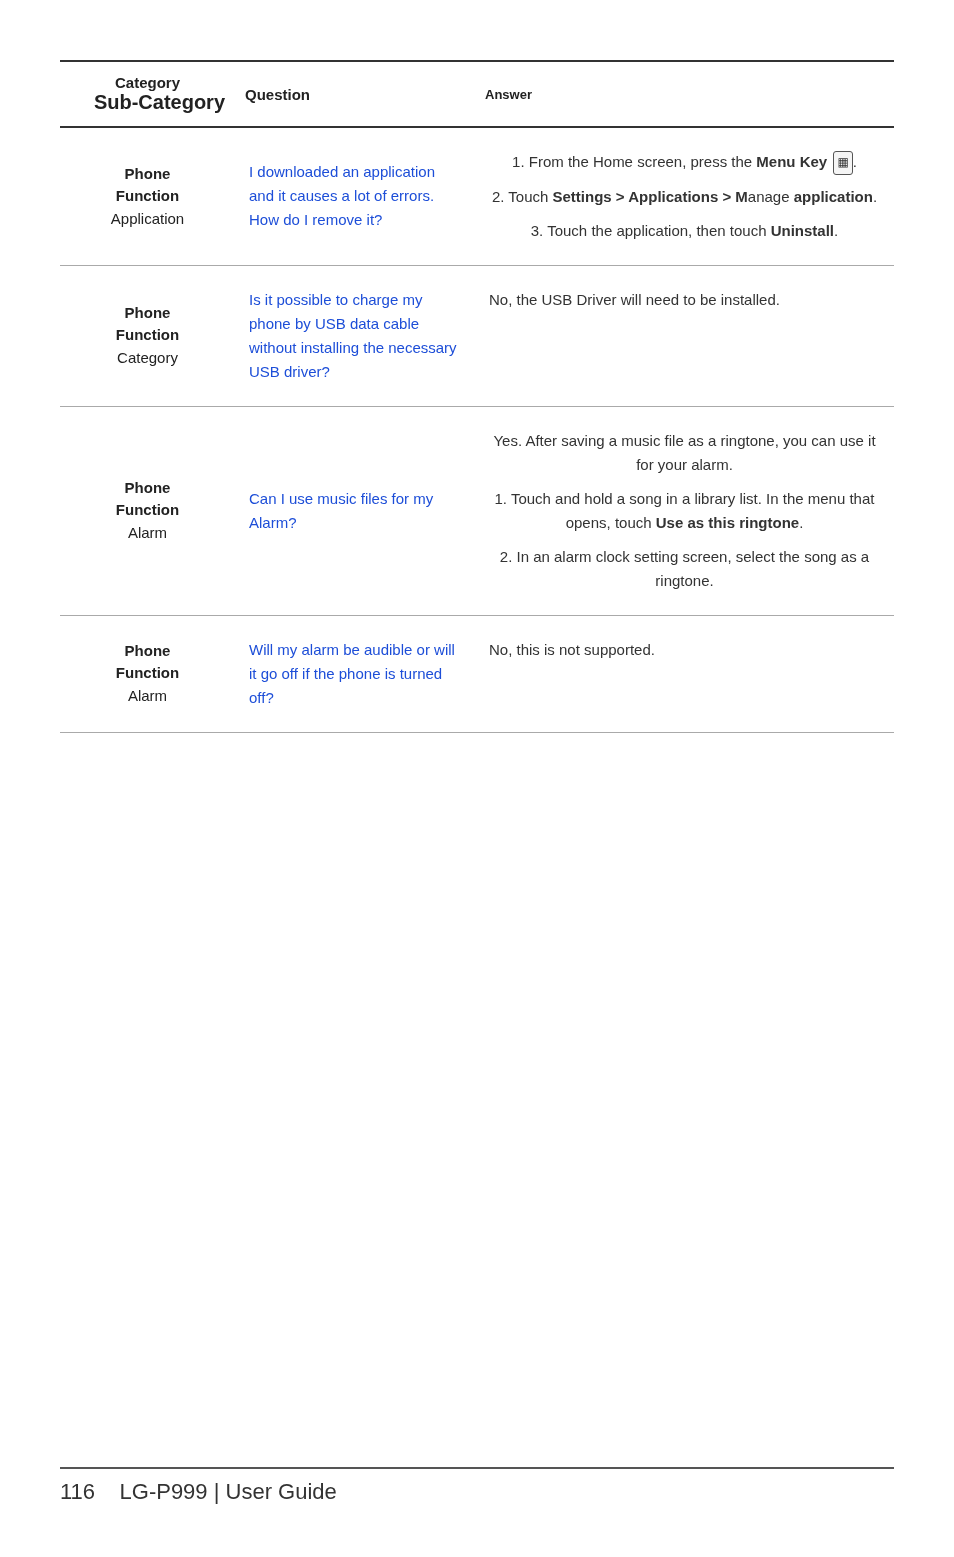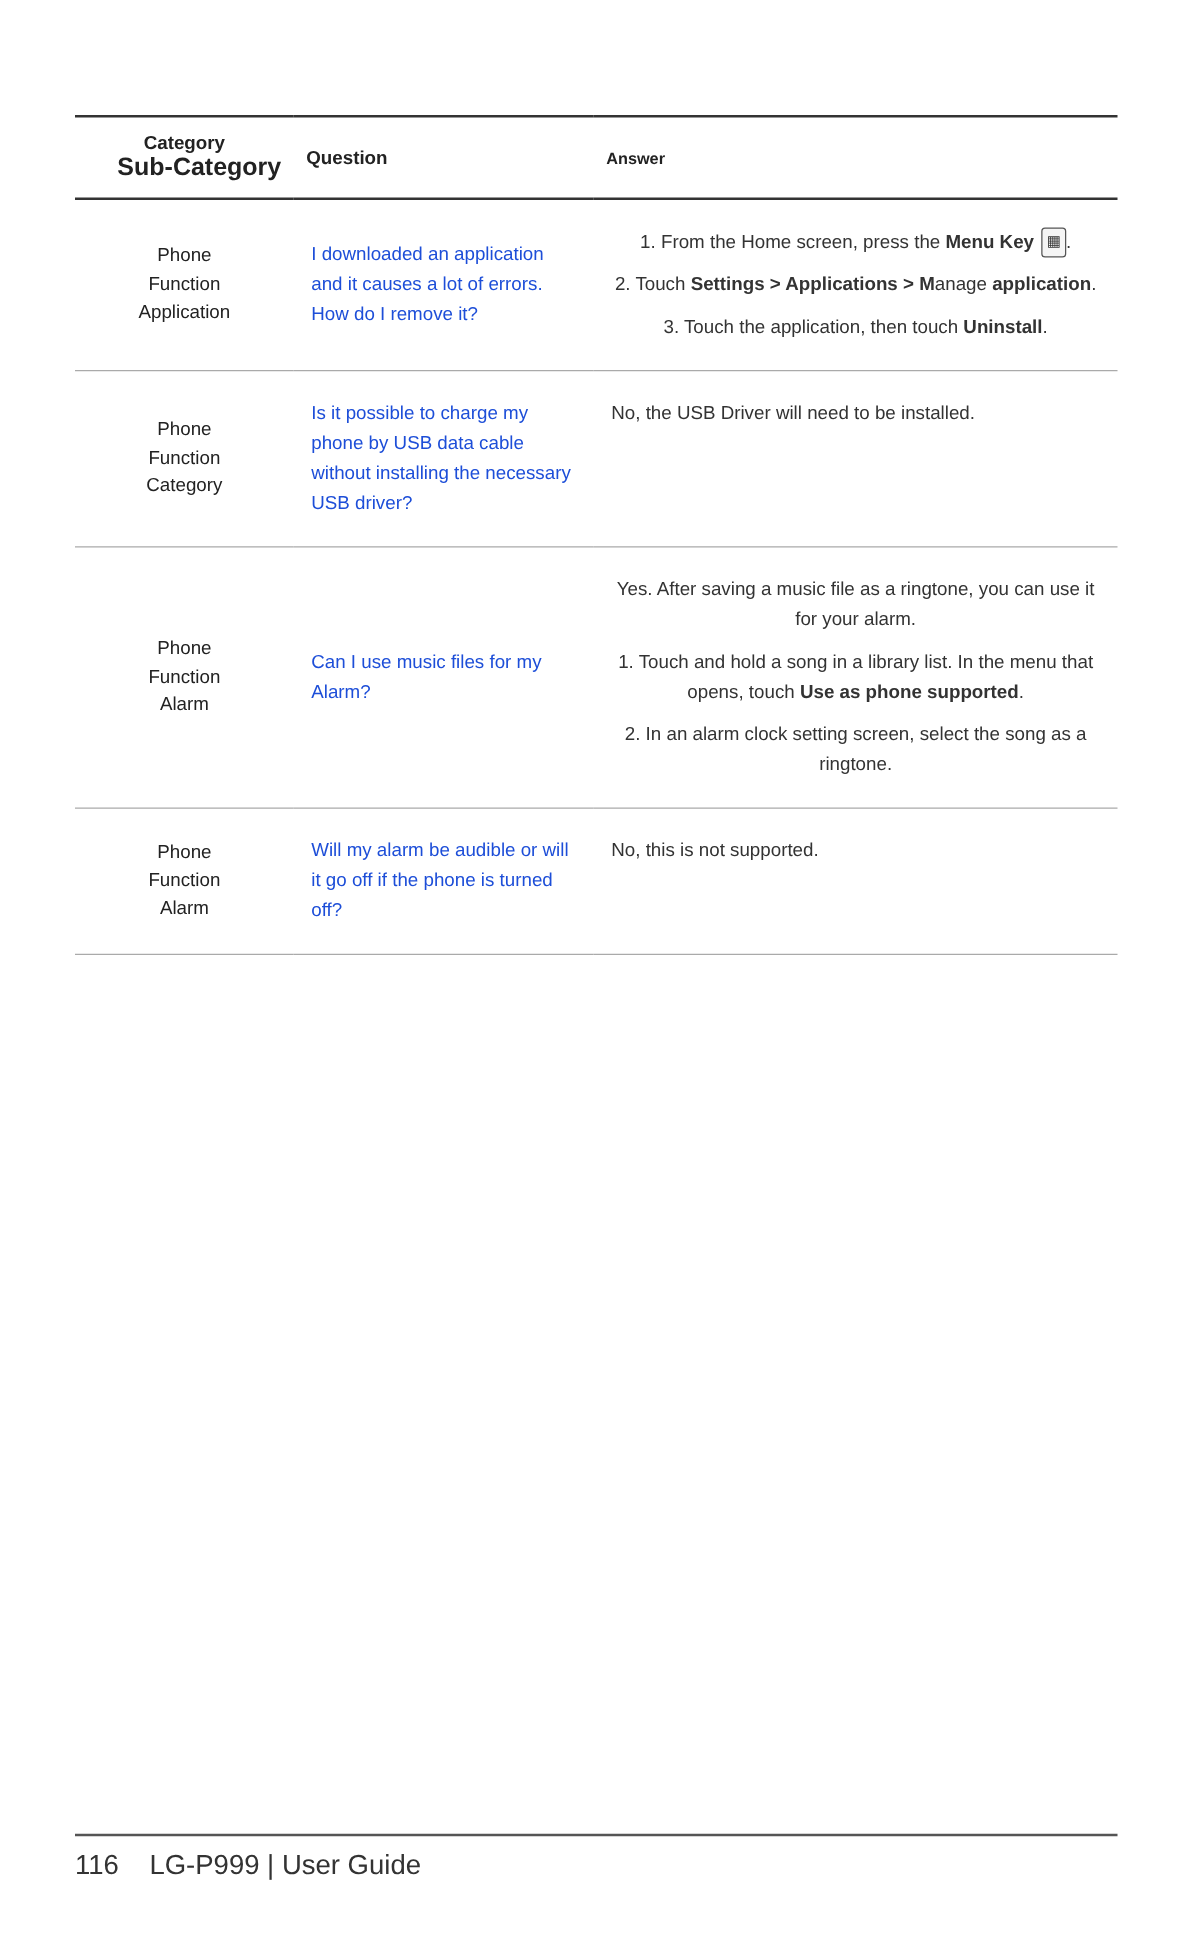--- a/index.html
+++ b/index.html
@@ -12,21 +12,21 @@
       background: #ffffff;
       font-family: 'Arial', 'Helvetica', sans-serif;
       font-size: 15px;
       color: #222222;
       width: 954px;
       min-height: 1557px;
       position: relative;
     }
 
     .page-container {
-      padding: 92px 60px 80px 60px;
+      padding: 60px 60px 80px 60px;
     }
 
     .table-wrapper {
       width: 100%;
       border-collapse: collapse;
     }
 
     .table-header-row {
       border-top: 2px solid #333;
       border-bottom: 2px solid #333;
@@ -72,21 +72,21 @@
 
     .td-category {
       text-align: center;
       vertical-align: middle;
       padding: 22px 10px;
       font-size: 15px;
       line-height: 1.5;
     }
 
     .td-category .cat-main {
-      font-weight: normal;
+      font-weight: bold;
     }
 
     .td-question {
       vertical-align: middle;
       padding: 22px 14px;
       font-size: 15px;
       line-height: 1.6;
       color: #1d4ed8;
     }
 
@@ -203,21 +203,21 @@
           <span>Alarm</span>
         </td>
         <td class="td-question">
           <span>Can I use music files for my Alarm?</span>
         </td>
         <td class="td-answer">
           <div class="answer-para">
             Yes. After saving a music file as a ringtone, you can use it for your alarm.
           </div>
           <div class="answer-para">
-            1. Touch and hold a song in a library list. In the menu that opens, touch <span class="bold">Use as phone supported</span>.
+            1. Touch and hold a song in a library list. In the menu that opens, touch <span class="bold">Use as this ringtone</span>.
           </div>
           <div class="answer-para">
             2. In an alarm clock setting screen, select the song as a ringtone.
           </div>
         </td>
       </tr>
 
       <tr class="table-body-row">
         <td class="td-category">
           <span class="cat-main">Phone</span><br>

